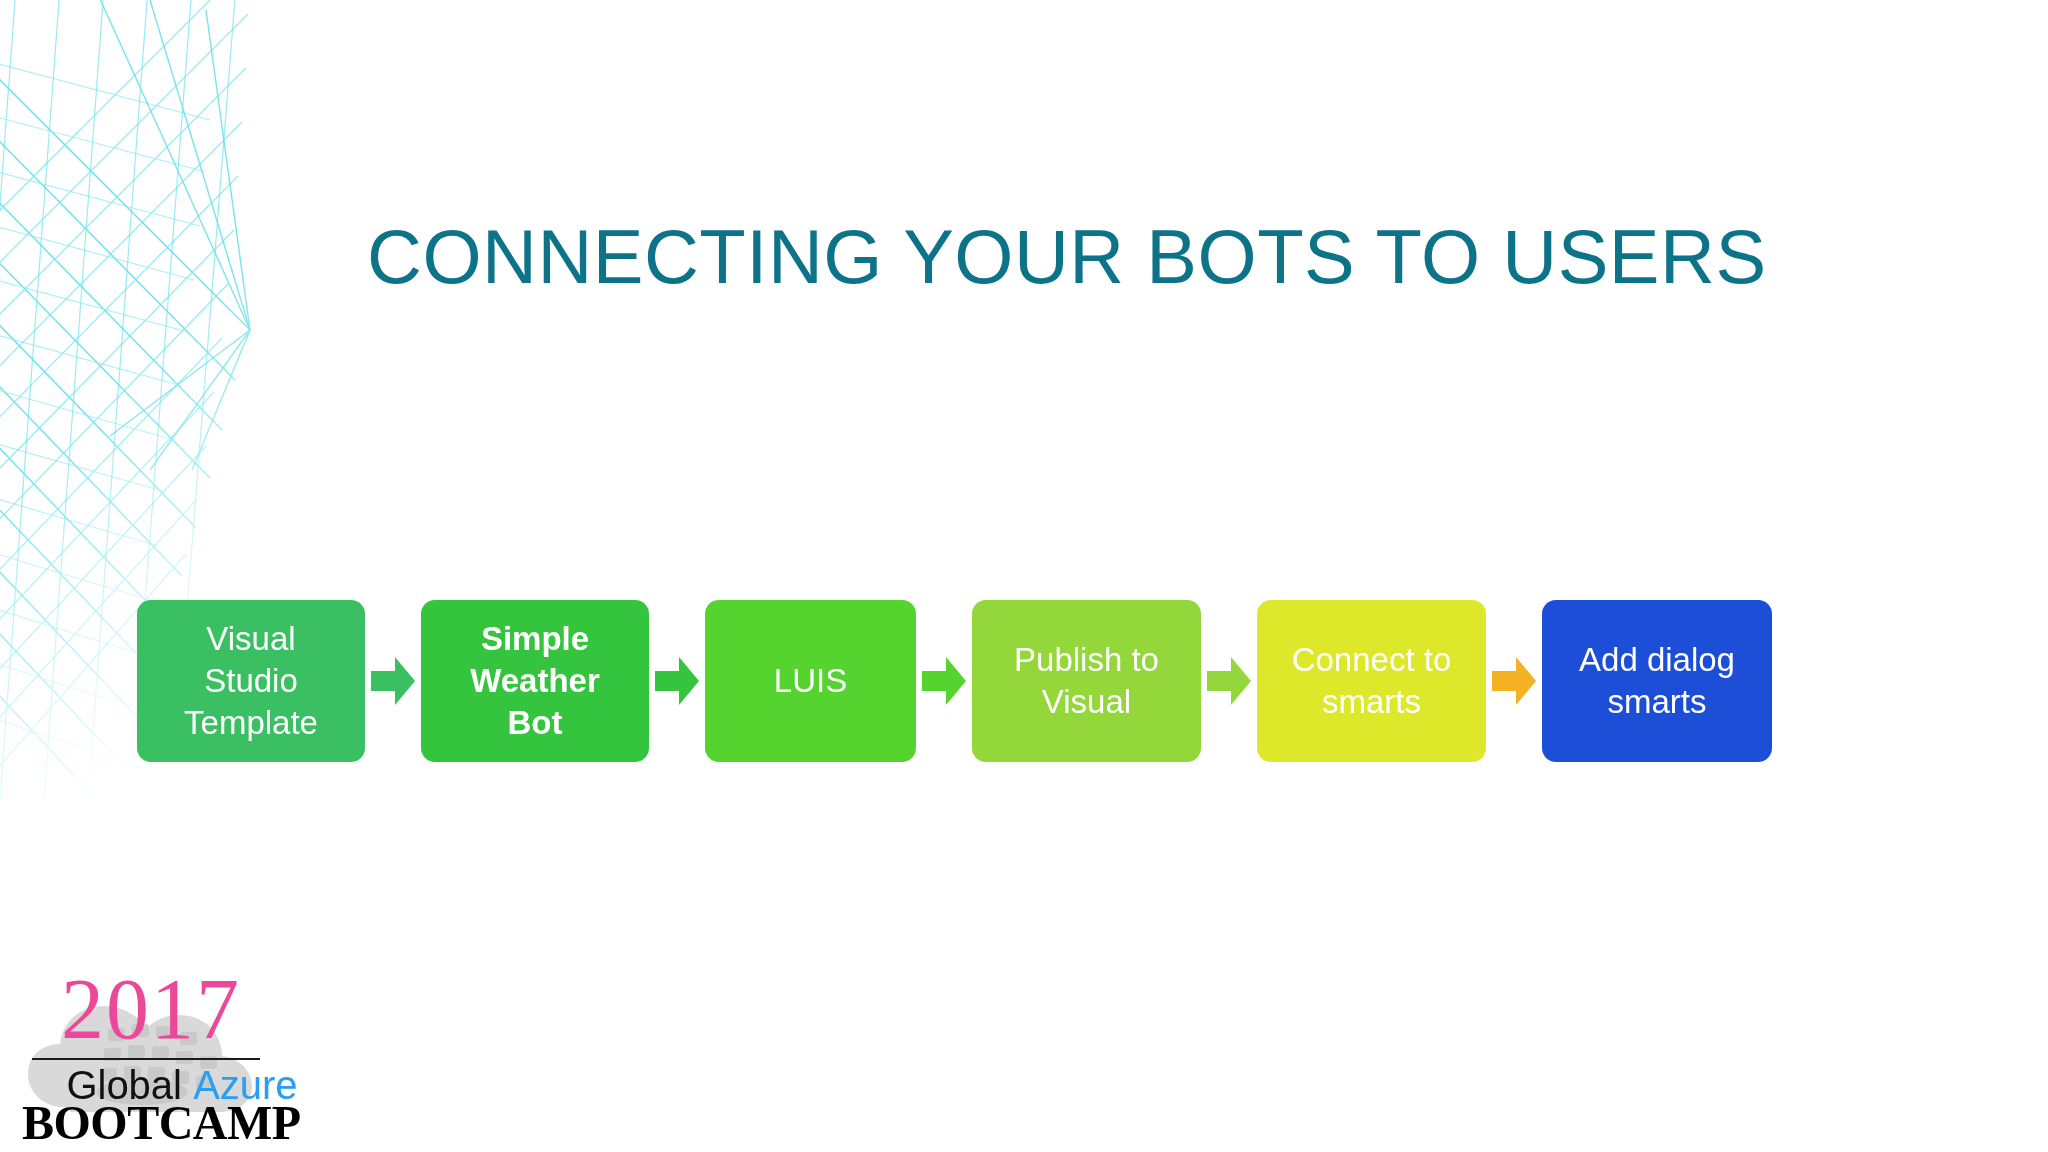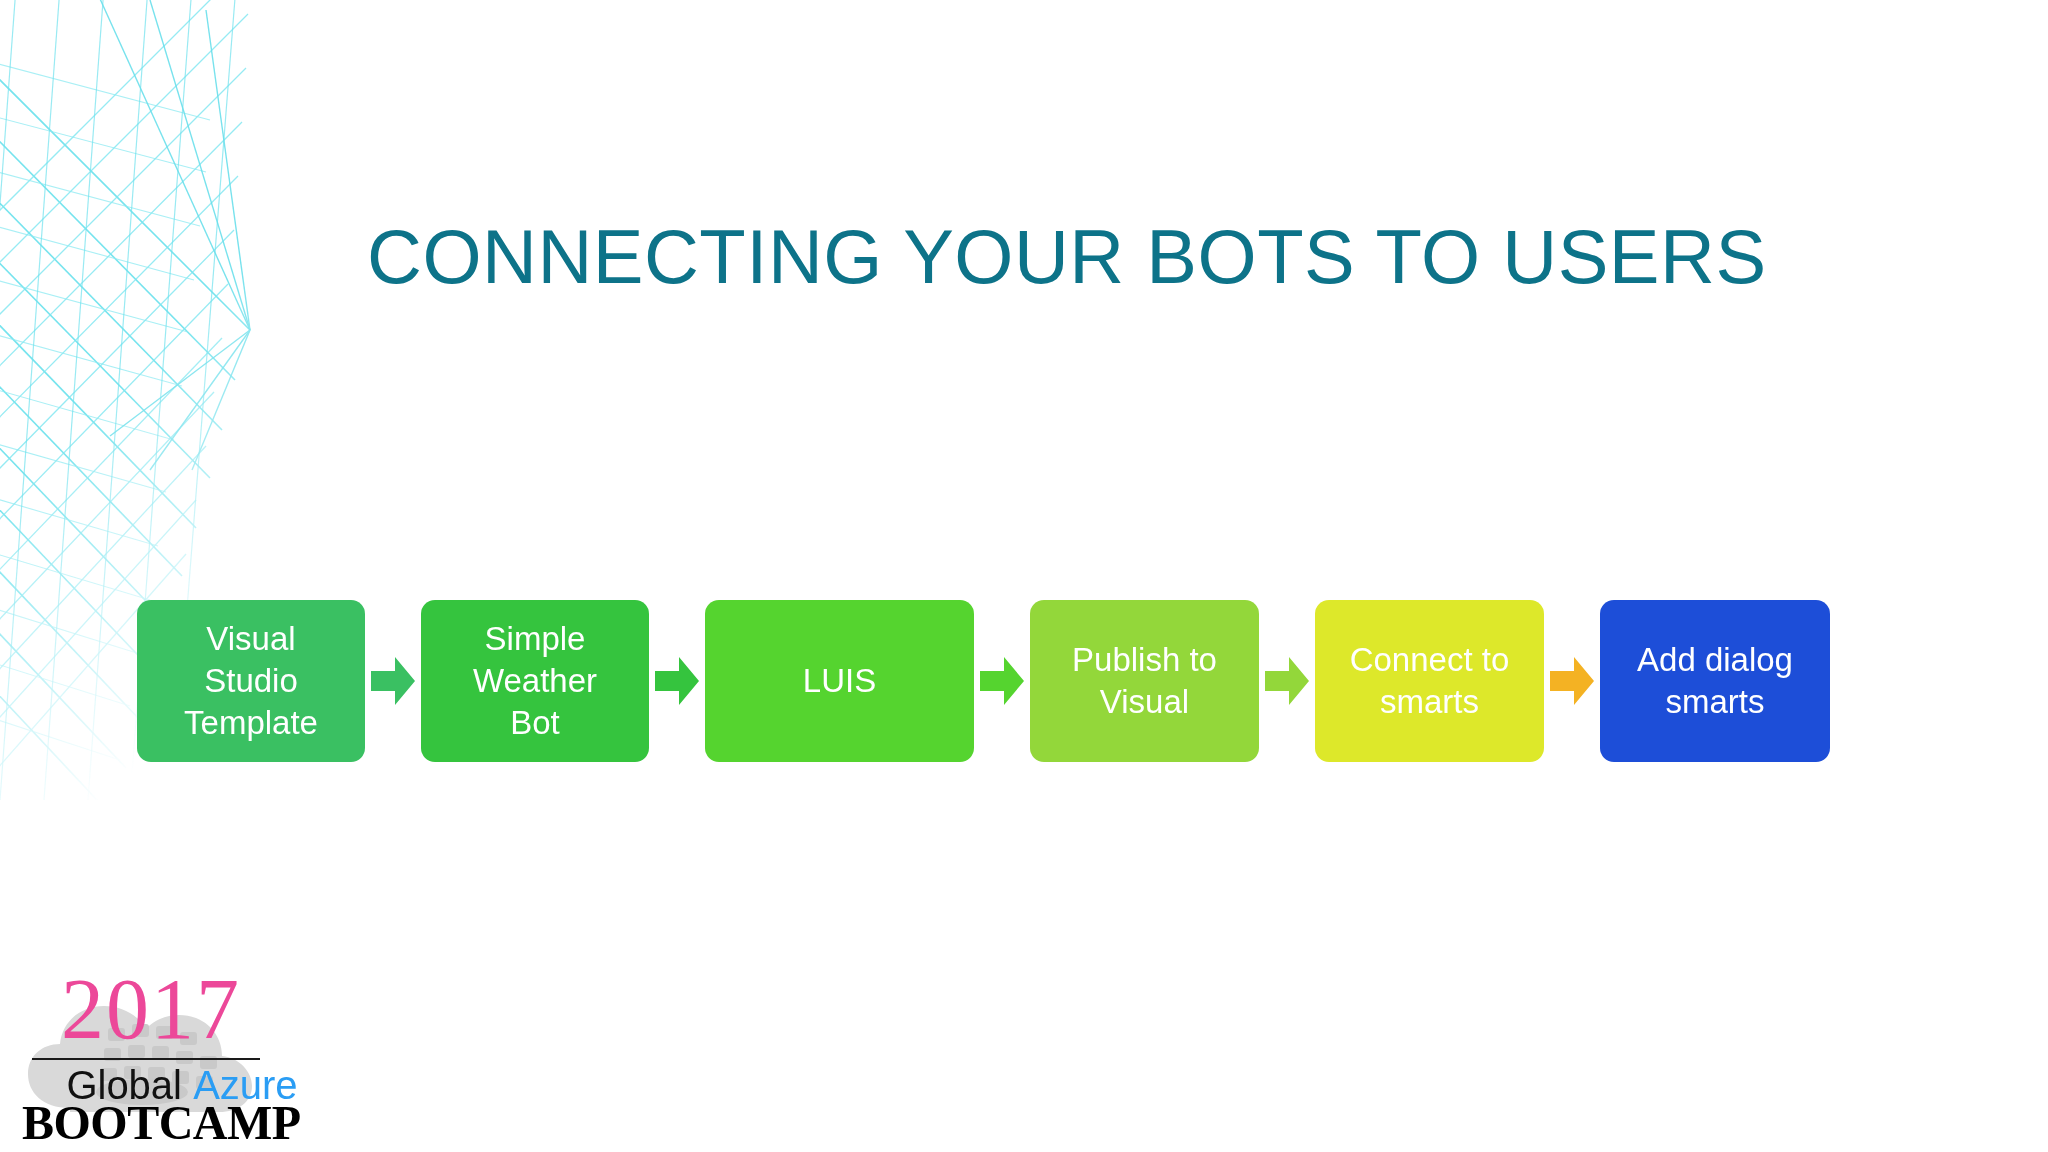--- a/index.html
+++ b/index.html
@@ -239,33 +239,33 @@
 Studio
 Template</span>
     </div>
 
     <div class="flow-arrow" style="width:56px;">
       <svg width="44" height="52" viewBox="0 0 44 52">
         <path d="M0,16 L24,16 L24,2 L44,26 L24,50 L24,36 L0,36 Z" fill="#3ac062"></path>
       </svg>
     </div>
 
-    <div class="step-box" style="background:#35c43e; width:228px;">
+    <div class="step-box" style="background:#35c43e; width:228px;font-weight:bold;">
       <span class="step-label">Simple
 Weather
 Bot</span>
     </div>
 
     <div class="flow-arrow" style="width:56px;">
       <svg width="44" height="52" viewBox="0 0 44 52">
         <path d="M0,16 L24,16 L24,2 L44,26 L24,50 L24,36 L0,36 Z" fill="#35c43e"></path>
       </svg>
     </div>
 
-    <div class="step-box" style="background:#55d42f; width:269px;">
+    <div class="step-box" style="background:#55d42f; width:211px;">
       <span class="step-label">LUIS</span>
     </div>
 
     <div class="flow-arrow" style="width:56px;">
       <svg width="44" height="52" viewBox="0 0 44 52">
         <path d="M0,16 L24,16 L24,2 L44,26 L24,50 L24,36 L0,36 Z" fill="#55d42f"></path>
       </svg>
     </div>
 
     <div class="step-box" style="background:#93d73a; width:229px;">

